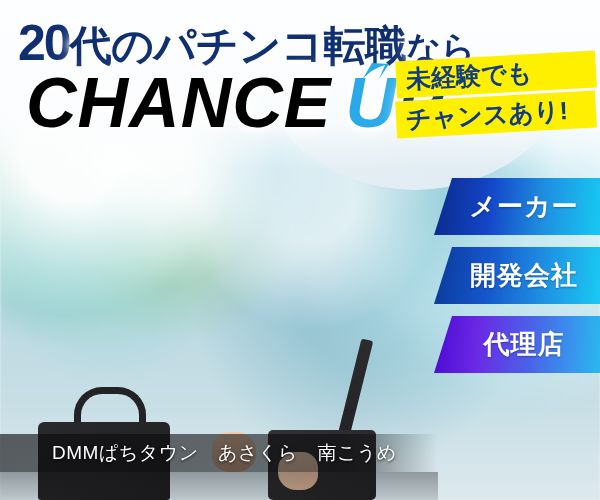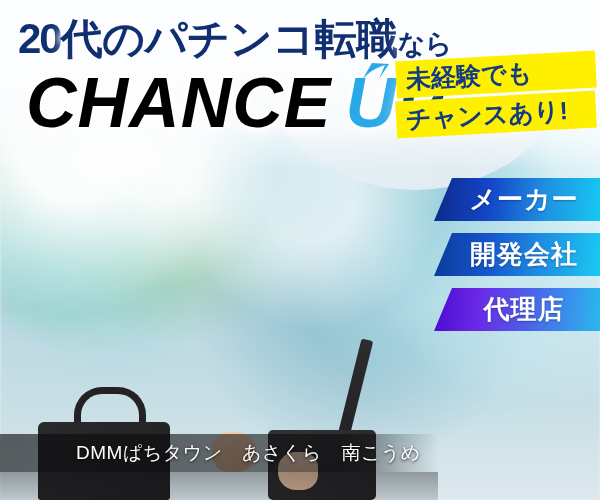--- a/index.html
+++ b/index.html
@@ -95,25 +95,25 @@
     font-weight: 700;
     letter-spacing: -0.5px;
     color: #0f2f71;
     white-space: nowrap;
     text-shadow:
       0 0 7px #ffffff, 0 0 7px #ffffff, 0 0 12px #ffffff,
       0 0 18px rgba(255,255,255,0.95);
     line-height: 1;
   }
   .headline-jp .num {
-    font-size: 42px;
+    font-size: 50px;
     letter-spacing: -2px;
   }
   .headline-jp .tail {
-    font-size: 27px;
+    font-size: 34px;
   }
 
   .chance-wrap {
     position: absolute;
     left: 26px; top: 68px;
     white-space: nowrap;
     line-height: 1;
   }
   .chance {
     display: inline-block;
@@ -173,21 +173,21 @@
   .badge-line-2 { transform: rotate(-3.2deg); margin-top: 3px; }
 
   
   .cats {
     position: absolute;
     right: 0; top: 178px;
     width: 180px;
   }
   .cat {
     position: relative;
-    height: 43px;
+    height: 57px;
     margin-bottom: 12px;
     margin-left: 14px;
     clip-path: polygon(18px 0%, 100% 0%, 100% 100%, 0% 100%);
     display: flex;
     align-items: center;
     justify-content: center;
     box-shadow: 0 1px 4px rgba(0,0,0,0.18);
   }
   .cat:last-child { margin-bottom: 0; }
   .cat-label {
@@ -214,21 +214,21 @@
     background: linear-gradient(90deg, rgba(10,10,12,0.62) 0%, rgba(10,10,12,0.55) 78%, rgba(10,10,12,0) 100%);
     display: flex;
     align-items: center;
   }
   .caption-text {
     color: #ffffff;
     font-size: 19px;
     font-weight: 400;
     letter-spacing: 0.5px;
     white-space: nowrap;
-    padding-left: 76px;
+    padding-left: 52px;
     text-shadow: 0 1px 3px rgba(0,0,0,0.8);
   }
   .bottom-fade {
     position: absolute;
     left: 0; bottom: 0; width: 438px; height: 28px;
     background: linear-gradient(180deg, rgba(12,12,14,0.35) 0%, rgba(12,12,14,0.15) 100%);
   }
 </style>
 </head>
 <body>

